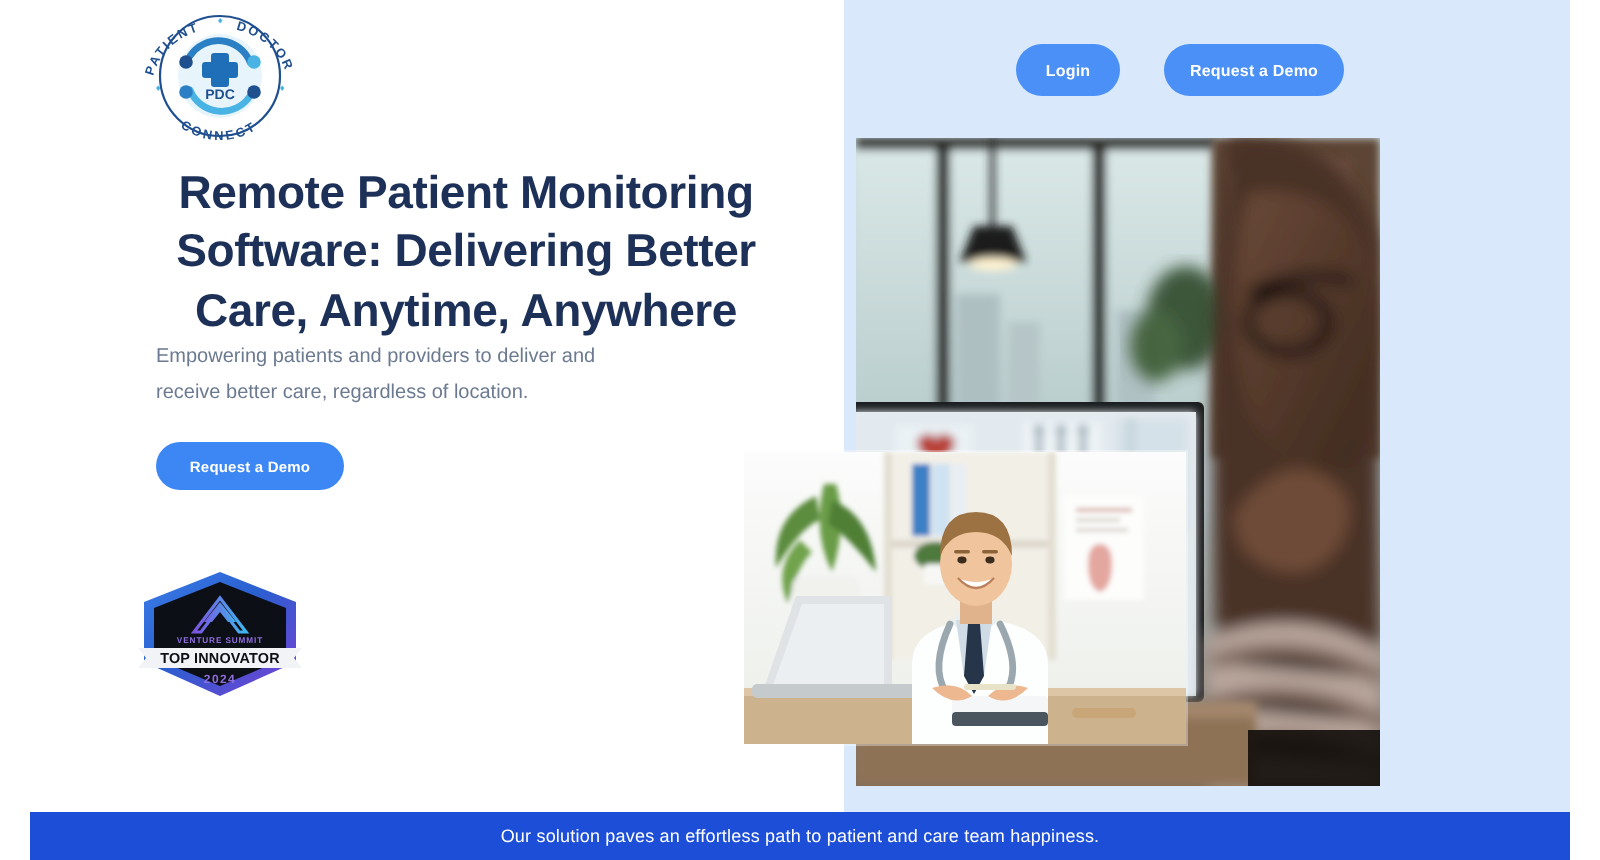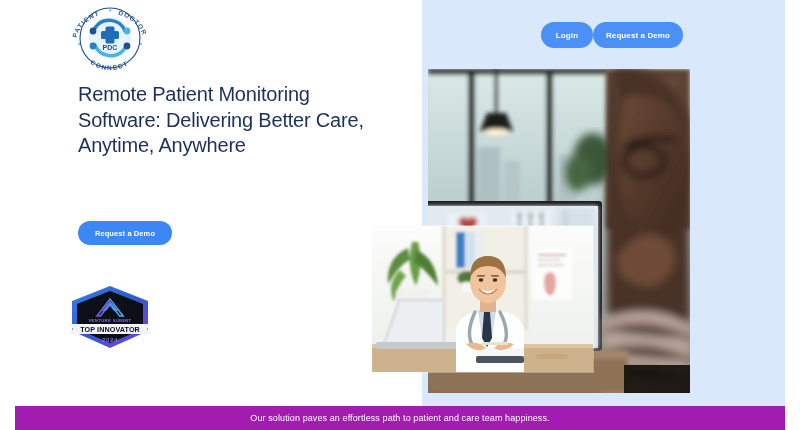--- a/index.html
+++ b/index.html
@@ -49,25 +49,26 @@
     height: 68px;
   }
   .logo-wrap svg { display: block; width: 96px; height: 68px; }
 
   
   .headline {
     position: absolute;
     left: 78px;
     top: 82px;
     width: 310px;
-    font-size: 20px;
+    font-size: 23px;
     line-height: 1.28;
-    font-weight: 400;
+    font-weight: 700;
     color: #1c3058;
     letter-spacing: -0.2px;
+    text-align: center;
   }
 
   .subhead {
     position: absolute;
     left: 78px;
     top: 170px;
     width: 252px;
     font-size: 10px;
     line-height: 1.75;
     color: #6b7a90;
@@ -107,24 +108,24 @@
     left: 64px;
     top: 283px;
     width: 92px;
     height: 68px;
   }
   .award-badge svg { display: block; width: 92px; height: 68px; }
 
   
   .nav-buttons {
     position: absolute;
-    left: 541px;
+    left: 508px;
     top: 22px;
     display: flex;
-    gap: 0;
+    gap: 22px;
   }
   .nav-btn {
     border: none;
     border-radius: 13px;
     background: #4a90f7;
     color: #ffffff;
     font-family: "Liberation Sans", sans-serif;
     font-weight: 700;
     cursor: pointer;
     height: 26px;
@@ -155,21 +156,21 @@
   }
   .photo svg { display: block; width: 100%; height: 100%; }
 
   
   .banner {
     position: absolute;
     left: 15px;
     top: 406px;
     width: 770px;
     height: 24px;
-    background: #a21caf;
+    background: #1d4ed8;
     display: flex;
     align-items: center;
     justify-content: center;
   }
   .banner-text {
     color: #ffffff;
     font-size: 9px;
     letter-spacing: 0.1px;
   }
 </style>
@@ -218,20 +219,21 @@
         <textPath href="#arcBot" startOffset="27%">CONNECT</textPath>
       </text>
 
       <path d="M47,6.2 l1.1,-1.2 1.1,1.2 -1.1,1.5 z" fill="#49b4e4"></path>
       <path d="M16,40 l1.1,-1.2 1.1,1.2 -1.1,1.5 z" fill="#49b4e4"></path>
       <path d="M78,40 l1.1,-1.2 1.1,1.2 -1.1,1.5 z" fill="#49b4e4"></path>
     </svg>
   </div>
 
   <h1 class="headline">Remote Patient Monitoring Software: Delivering Better Care, Anytime, Anywhere</h1>
+  <p class="subhead">Empowering patients and providers to deliver and receive better care, regardless of location.</p>
 
   <button class="cta-demo">Request a Demo</button>
 
 
   <div class="award-badge">
     <svg viewBox="0 0 92 68" xmlns="http://www.w3.org/2000/svg">
       <defs>
         <linearGradient id="bdr" x1="0" y1="0" x2="1" y2="1">
           <stop offset="0%" stop-color="#3b7ee8"></stop>
           <stop offset="45%" stop-color="#2a5fd0"></stop>

